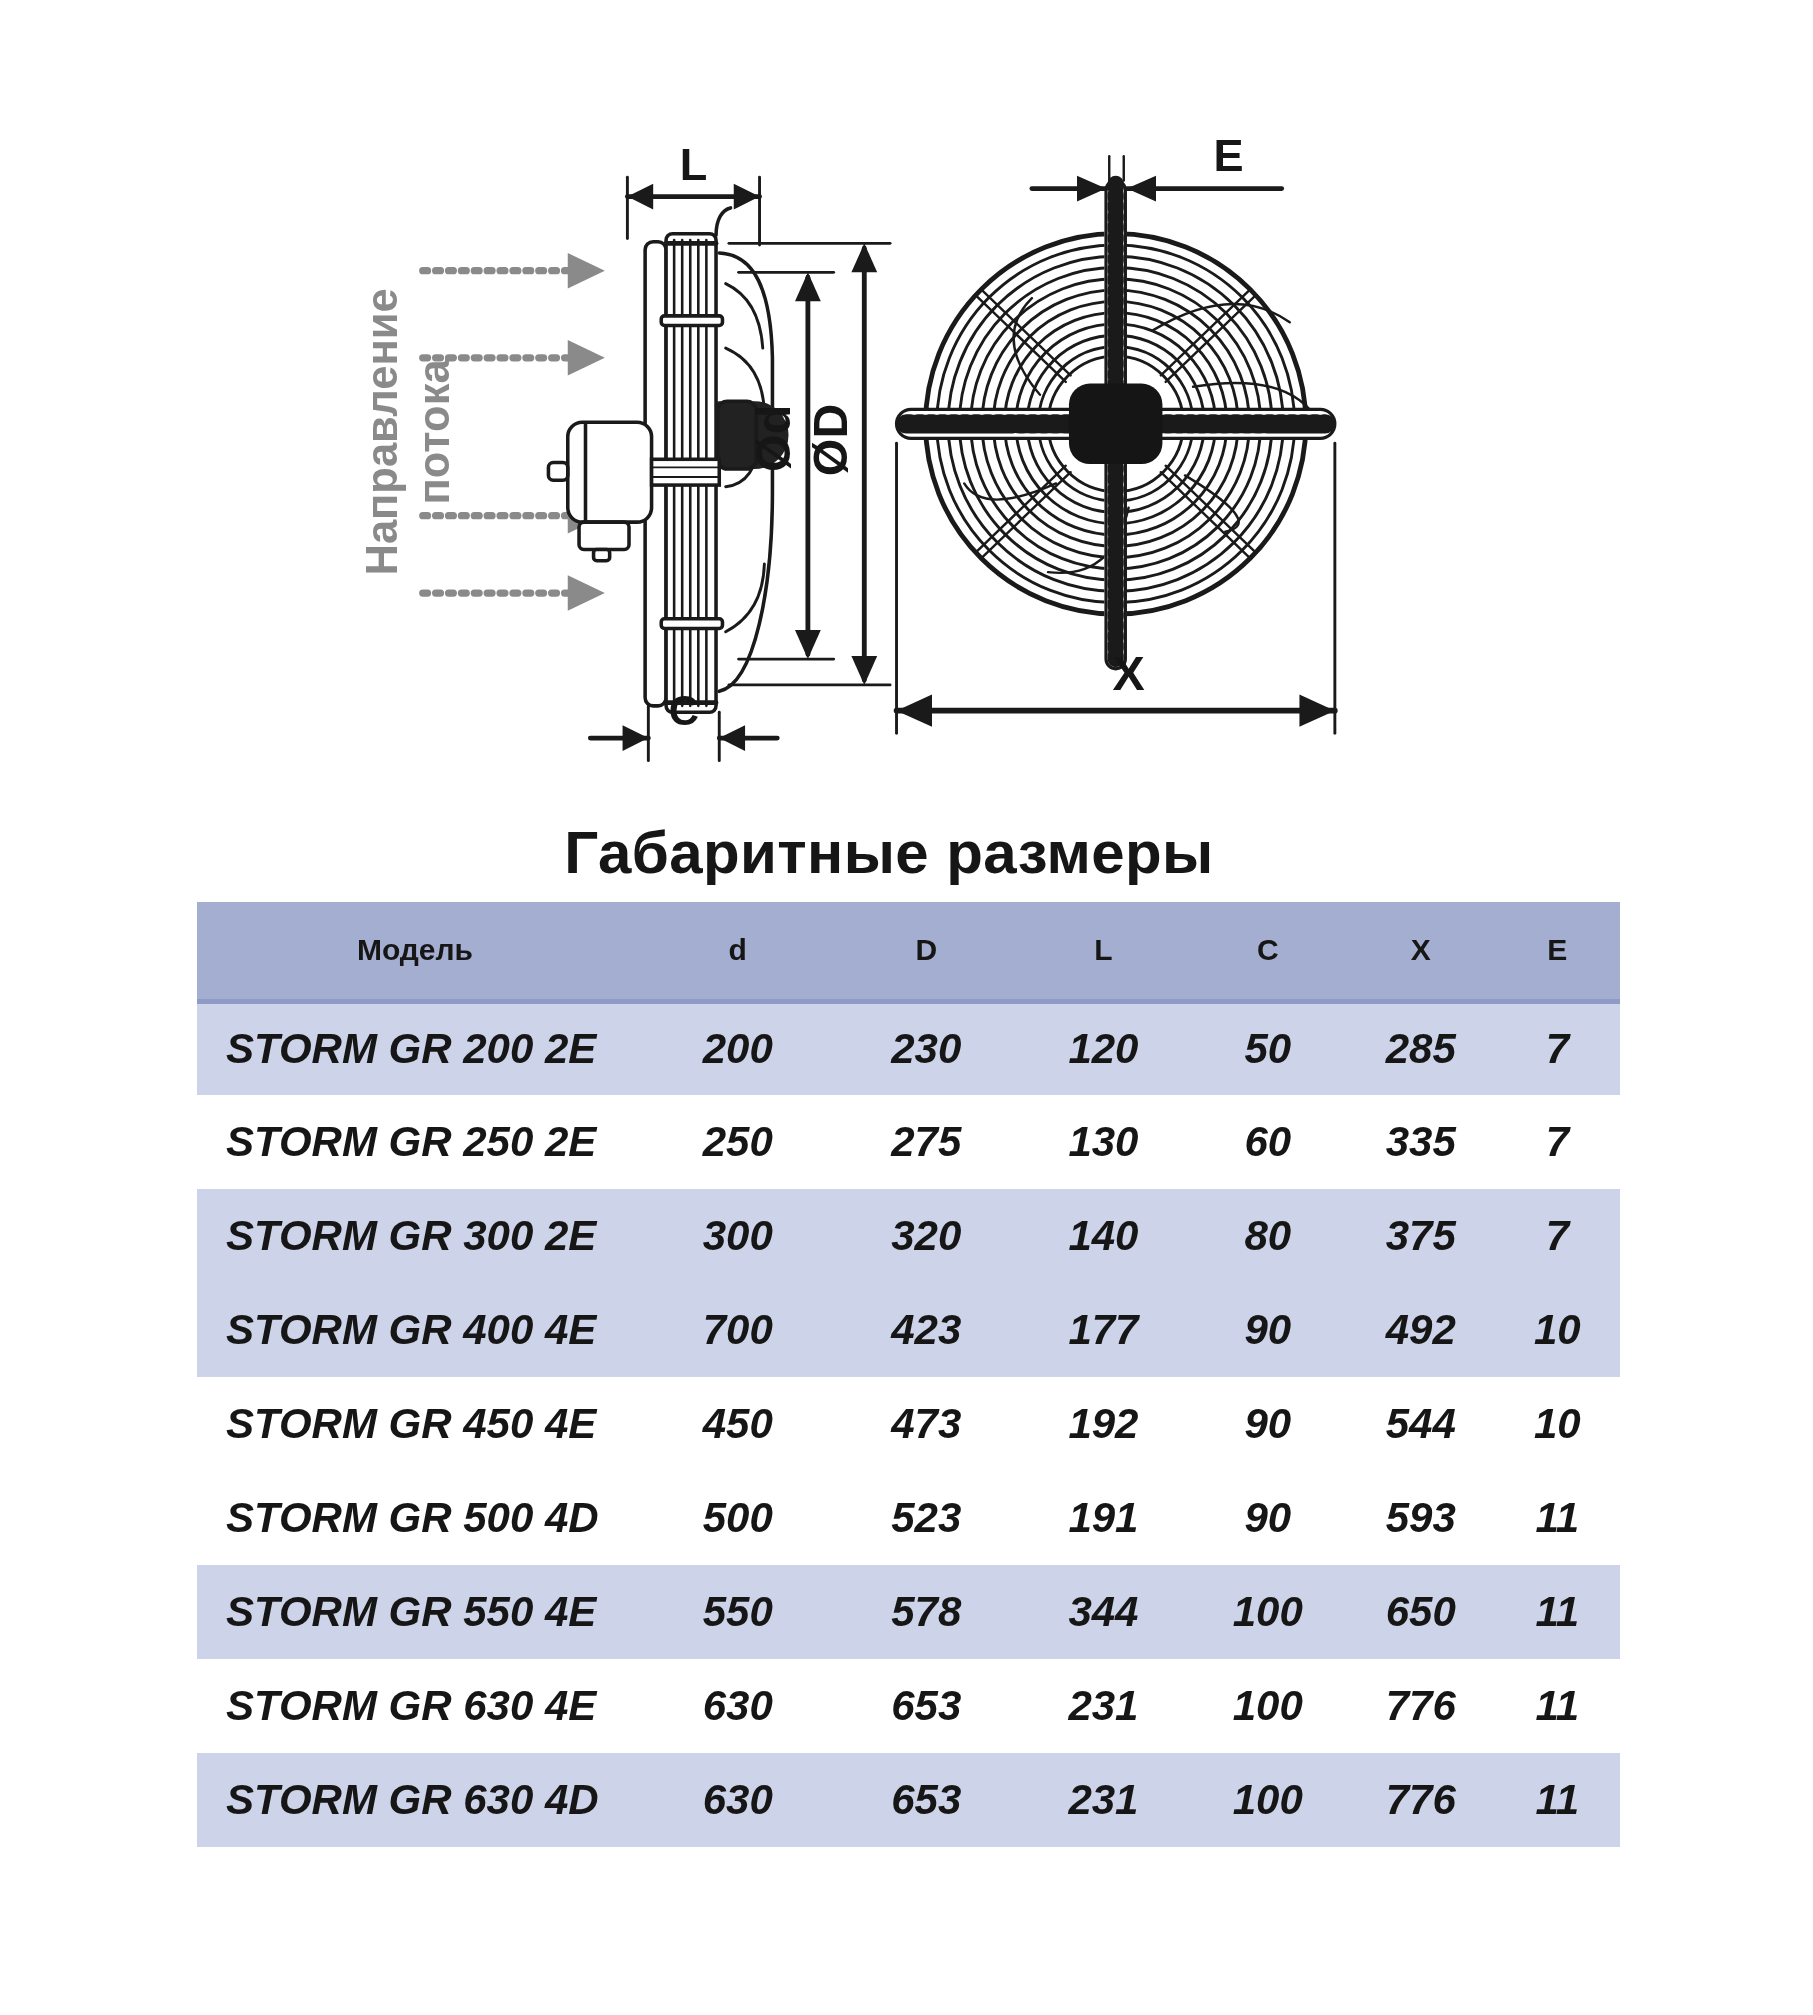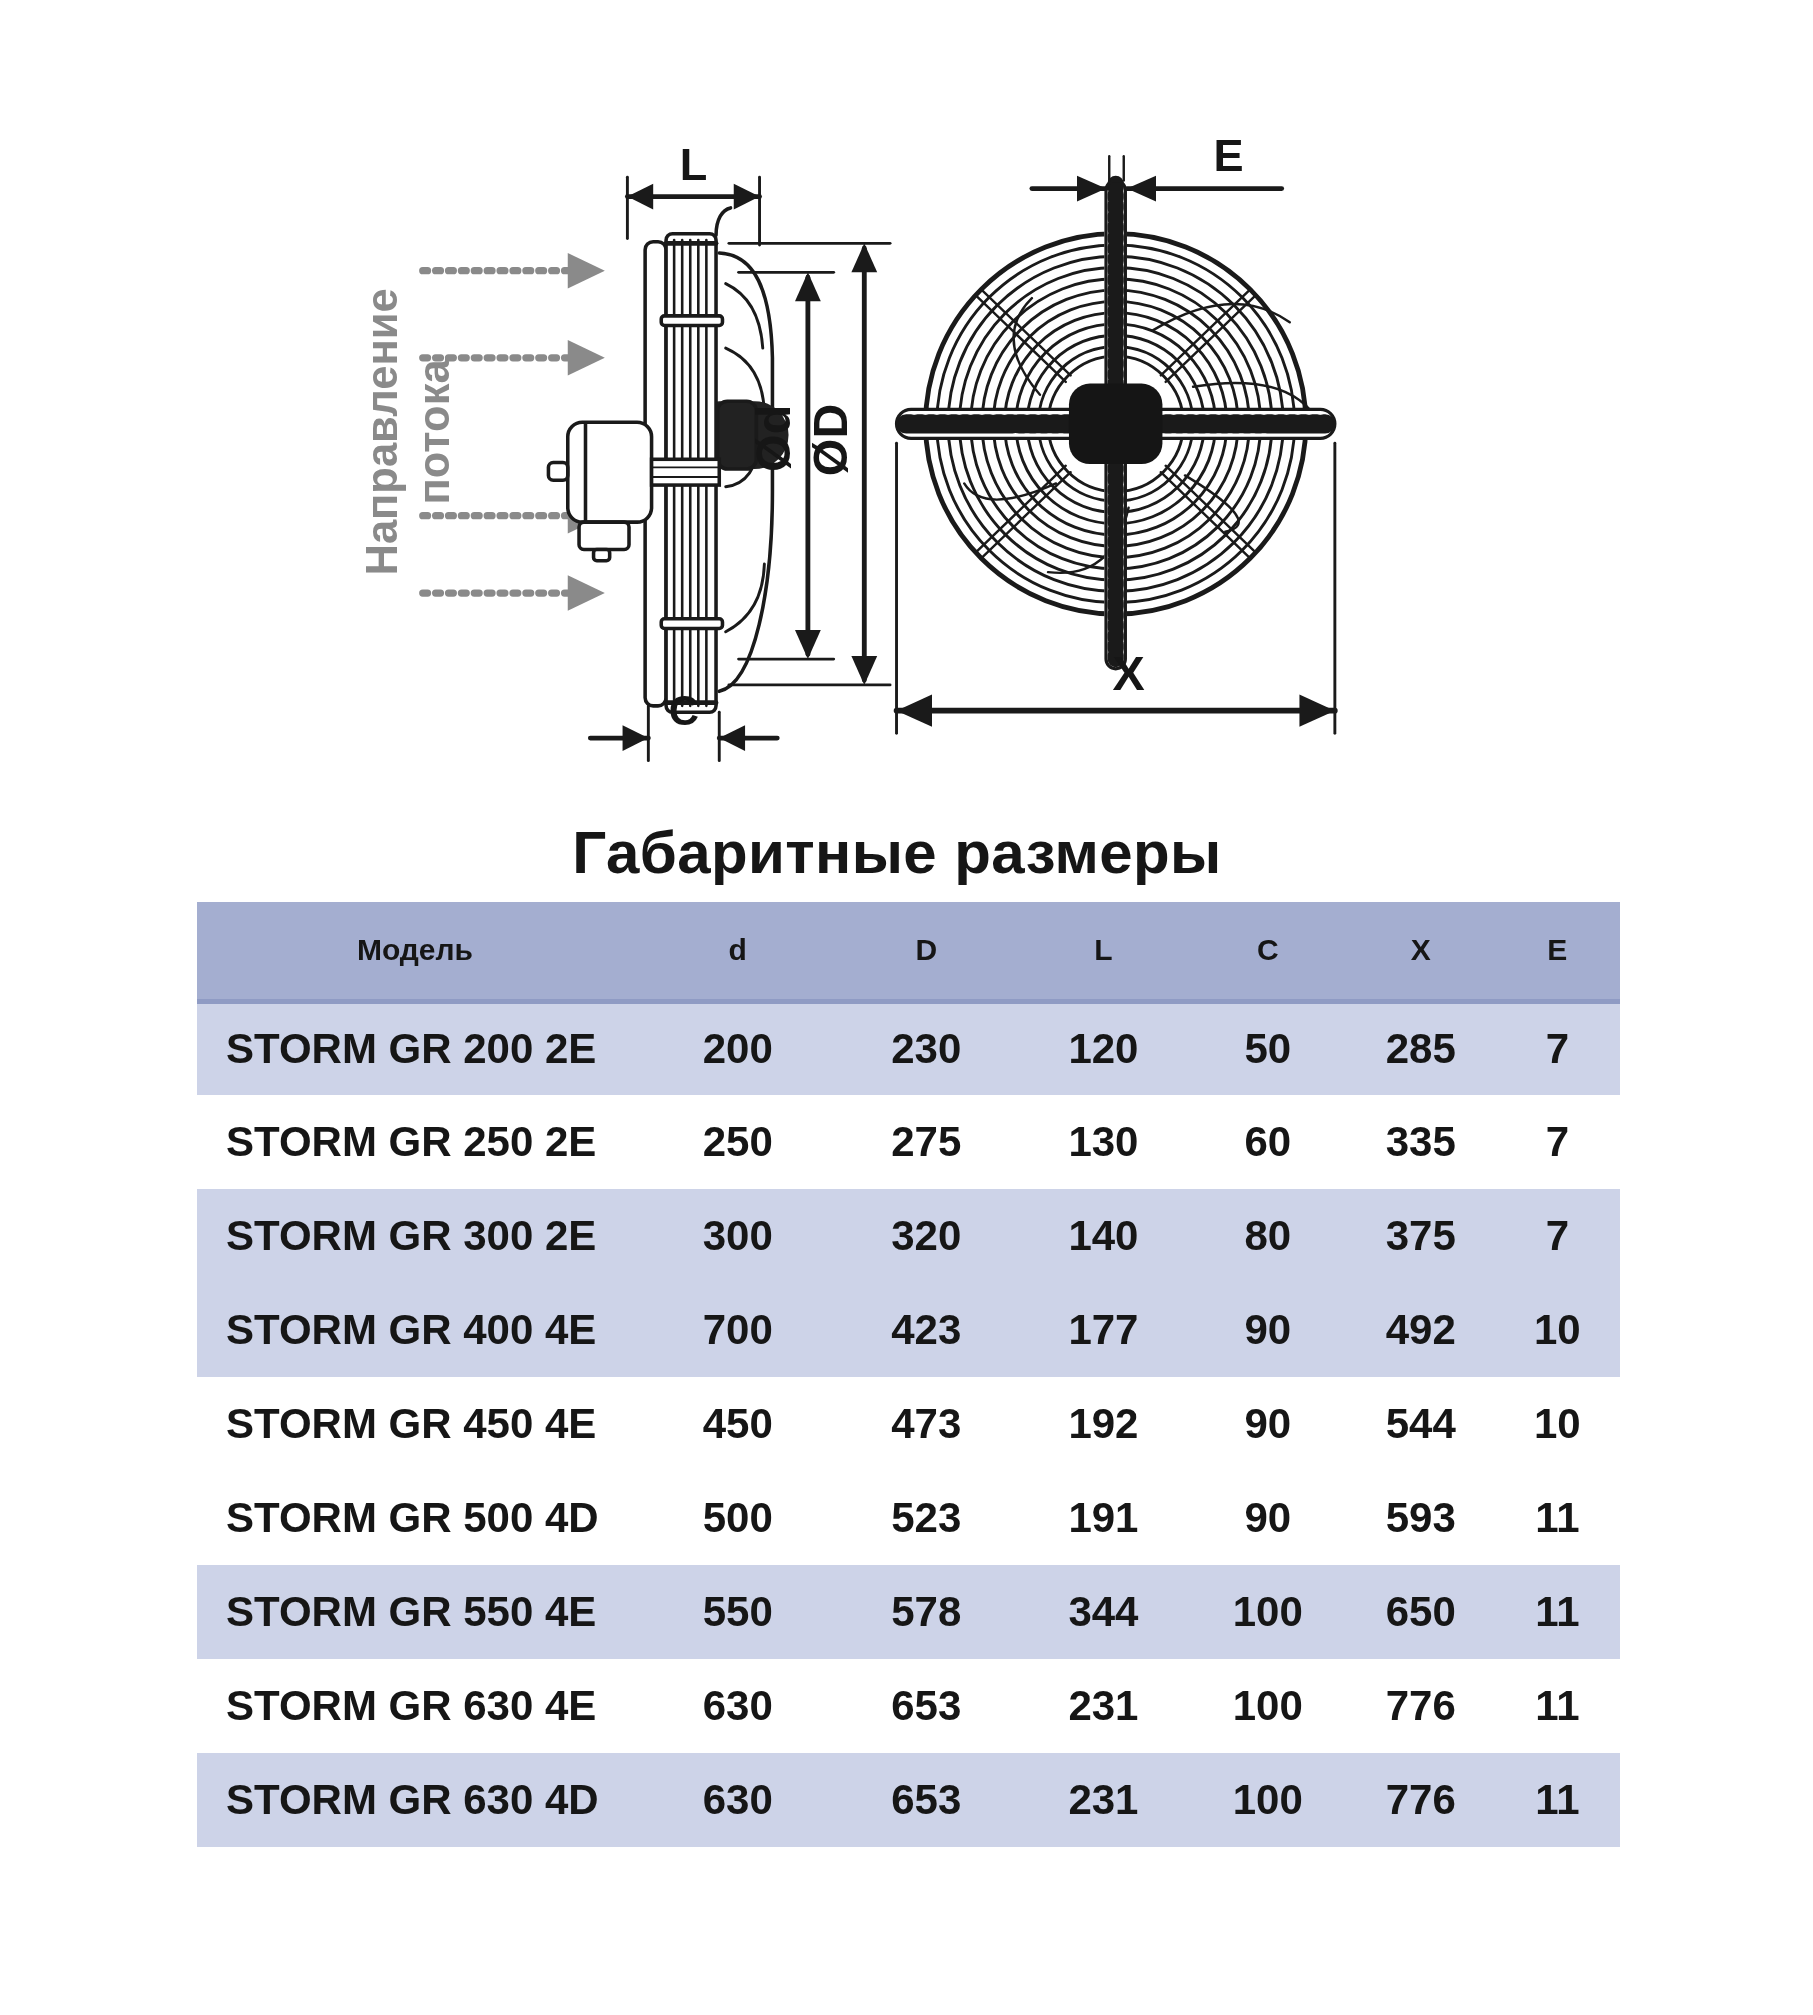--- a/index.html
+++ b/index.html
@@ -1,25 +1,25 @@
 <!DOCTYPE html>
 <html style="font-size:6.4px"><head>
 <meta charset="utf-8">
 <style>
   html,body{margin:0;padding:0;background:#ffffff;width:1814px;height:2418px;position:relative;
             font-family:"Liberation Sans", sans-serif;}
   .abs{position:absolute;}
   #diagram{left:0;top:0;width:1814px;height:838px;}
-  #page-title{left:12px;top:818px;width:1728px;text-align:center;font-size:60px;font-weight:700;
+  #page-title{left:4px;top:818px;width:1728px;text-align:center;font-size:60px;font-weight:700;
               color:#161616;letter-spacing:0.4px;padding-left:21px;}
   #table-wrap{left:197px;top:902px;width:1423px;}
   table{border-collapse:collapse;width:1423px;table-layout:fixed;color:#161616;}
   thead tr{height:99px;background:#a4aed0;border-bottom:5.6px solid #8f9bc4;}
   th{font-size:30px;font-weight:700;text-align:center;padding:8px;}
-  tbody tr{height:94px;background:#ffffff;}
+  tbody tr{height:94px;background:#ffffff;font-style:italic;}
   tbody tr.alt{background:#cdd3e8;}
   td{font-size:42px;font-weight:700;text-align:center;padding:0;}
   td.model,th.model{text-align:left;padding-left:29px;}
   th.model{text-align:center;padding-left:0;}
   svg text{font-family:"Liberation Sans", sans-serif;}
 </style>
 </head>
 <body>
 
 <svg id="diagram" class="abs" viewBox="0 0 1125 520" aria-hidden="true">

